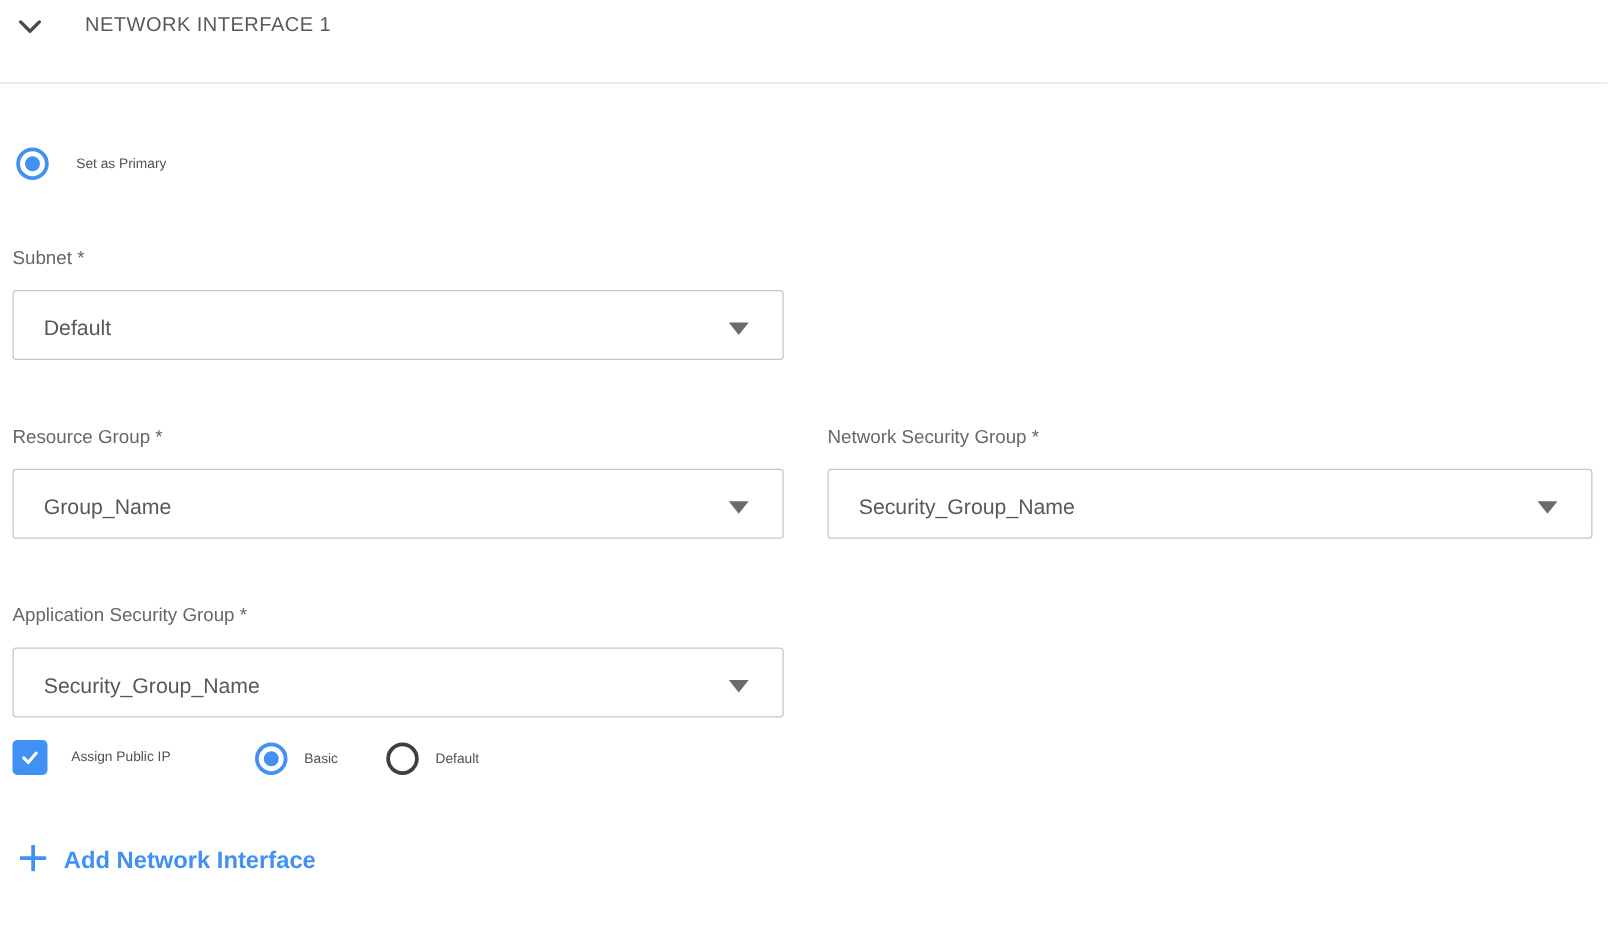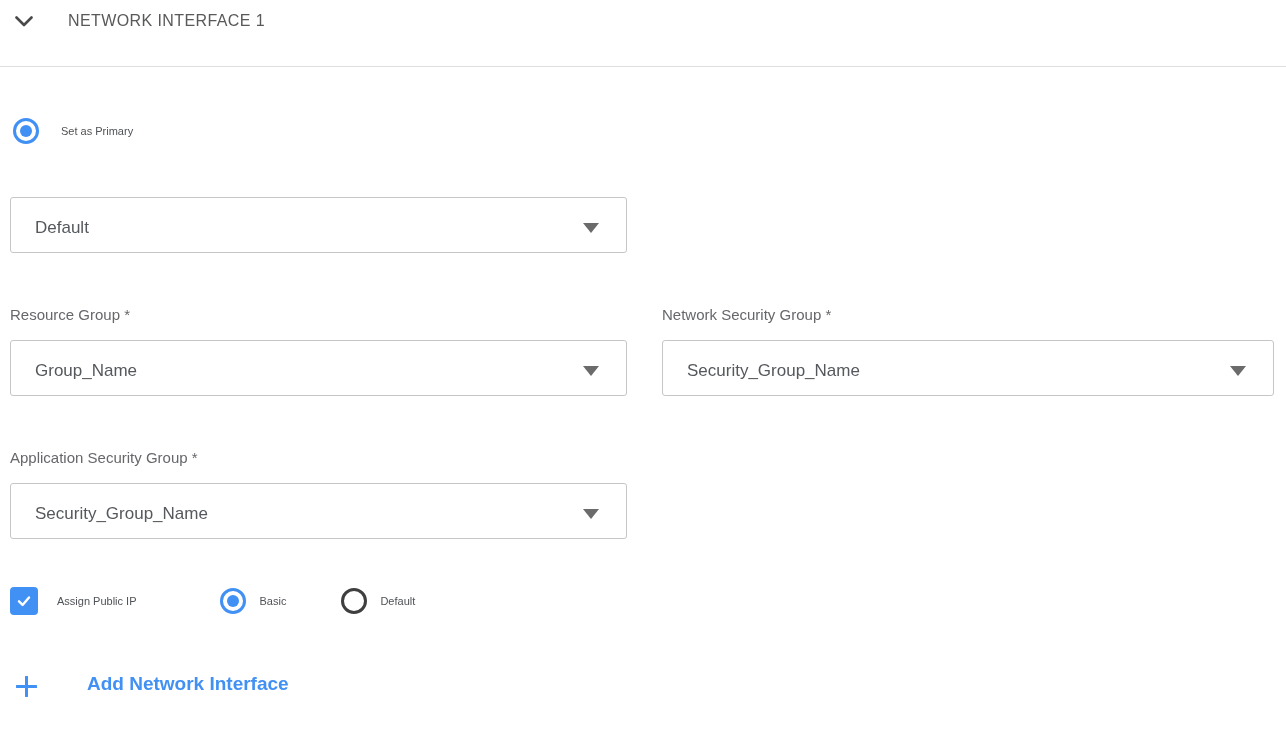--- a/index.html
+++ b/index.html
@@ -104,40 +104,38 @@
   .two-col{
     margin-top:52px;
     display:grid;
     grid-template-columns:617px 612px;
     column-gap:35px;
   }
   .asg-group{margin-top:52px;width:617px;}
 
   
   .options-row{
-    margin-top:48px;
-    display:flex;align-items:center;
+    margin-top:18px;
+    display:flex;align-items:flex-end;
     height:28px;
-    gap:16px;
   }
   .checkbox-wrap{display:flex;align-items:center;}
   .checkbox-wrap .control-label{margin-left:19px;}
   .radio-wrap{display:flex;align-items:center;}
   .radio-wrap .control-label{margin-left:13px;}
   .radio-wrap.basic{margin-left:68px;}
   .radio-wrap.standard{margin-left:39px;}
 
   
   .add-link{
     margin-top:56px;
     margin-left:6px;
-    display:inline-flex;align-items:flex-end;
+    display:inline-flex;align-items:flex-start;
     cursor:pointer;
     text-decoration:none;
-    gap:36px;
   }
   .add-link-label{
     margin-left:14px;
     font-size:19px;
     font-weight:bold;
     color:var(--accent);
     line-height:26px;
   }
 </style>
 </head>
@@ -157,20 +155,21 @@
 <div class="content">
 
   <div class="primary-row">
     <div class="radio">
       <div class="dot"></div>
     </div>
     <span class="control-label">Set as Primary</span>
   </div>
 
   <div class="subnet-group">
+    <span class="field-label">Subnet *</span>
     <div class="select">
       <span>Default</span>
       <span class="caret"></span>
     </div>
   </div>
 
   <div class="two-col">
     <div>
       <span class="field-label">Resource Group *</span>
       <div class="select">

